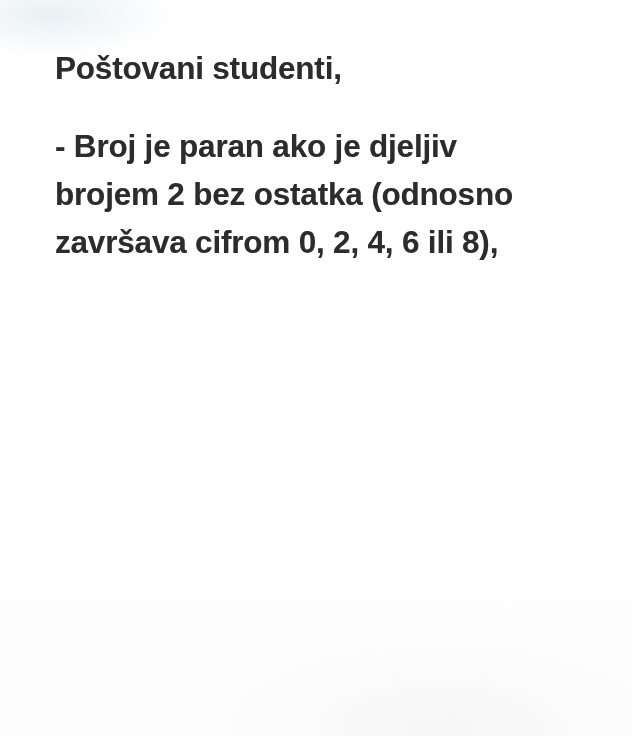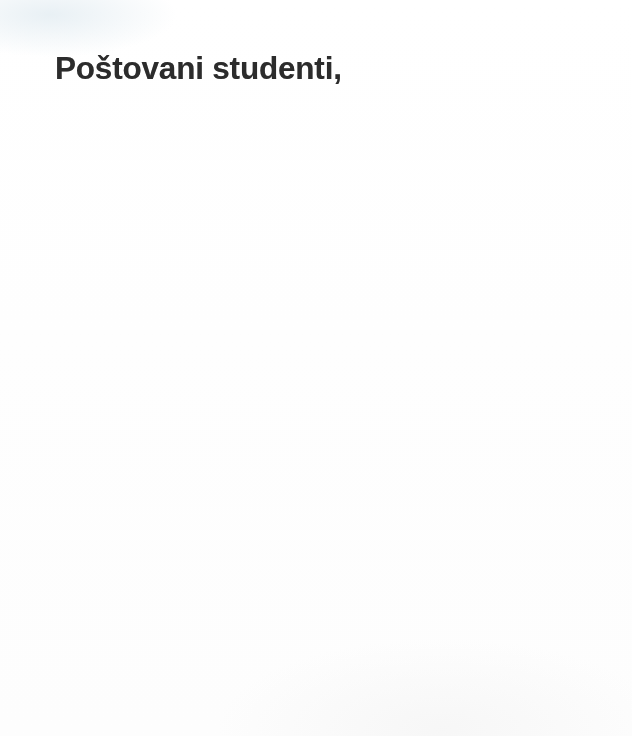--- a/index.html
+++ b/index.html
@@ -61,15 +61,16 @@
 </head>
 <body>
 
 <div class="paper-noise"></div>
 
 <article class="post-body">
 
   <p class="text-block block-greeting">Poštovani studenti,</p>
 
 
+  <p class="text-block block-rule-even">- Broj je paran ako je djeljiv brojem 2 bez ostatka (odnosno završava cifrom 0, 2, 4, 6 ili 8),</p>
 
 
 </article>
 
 </body></html>

